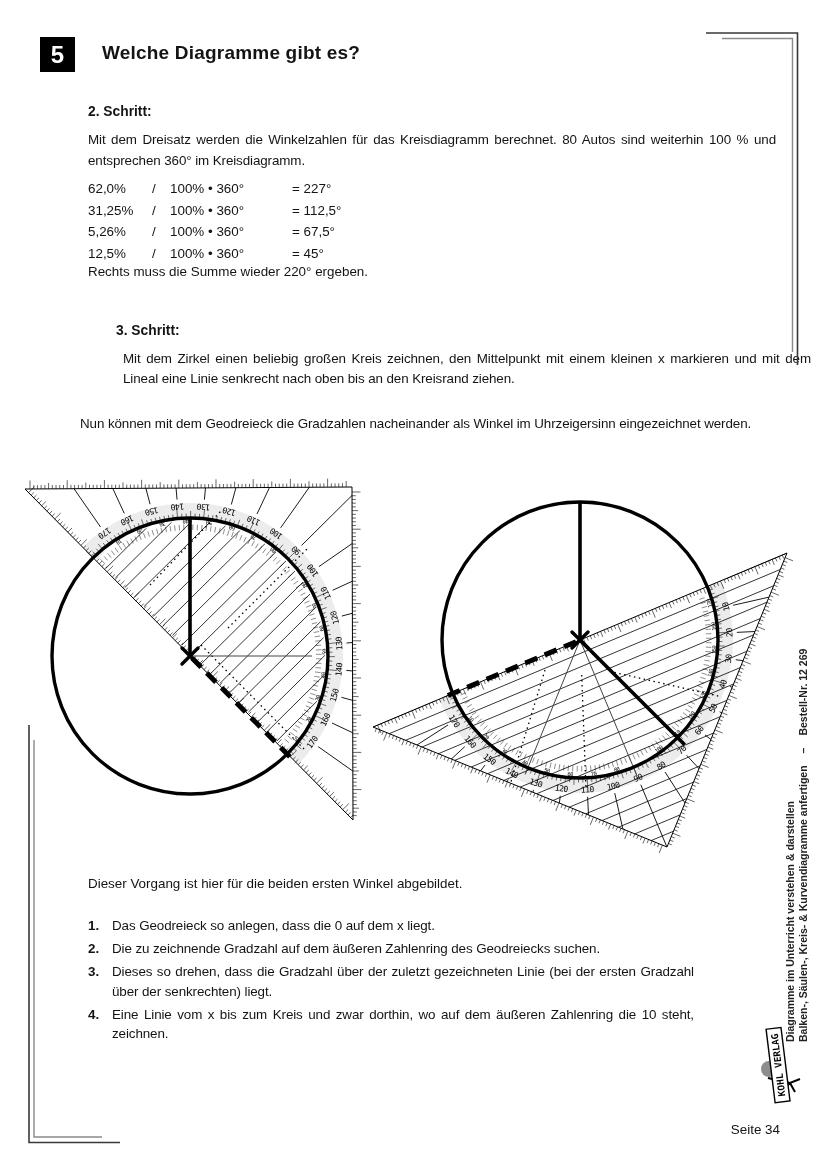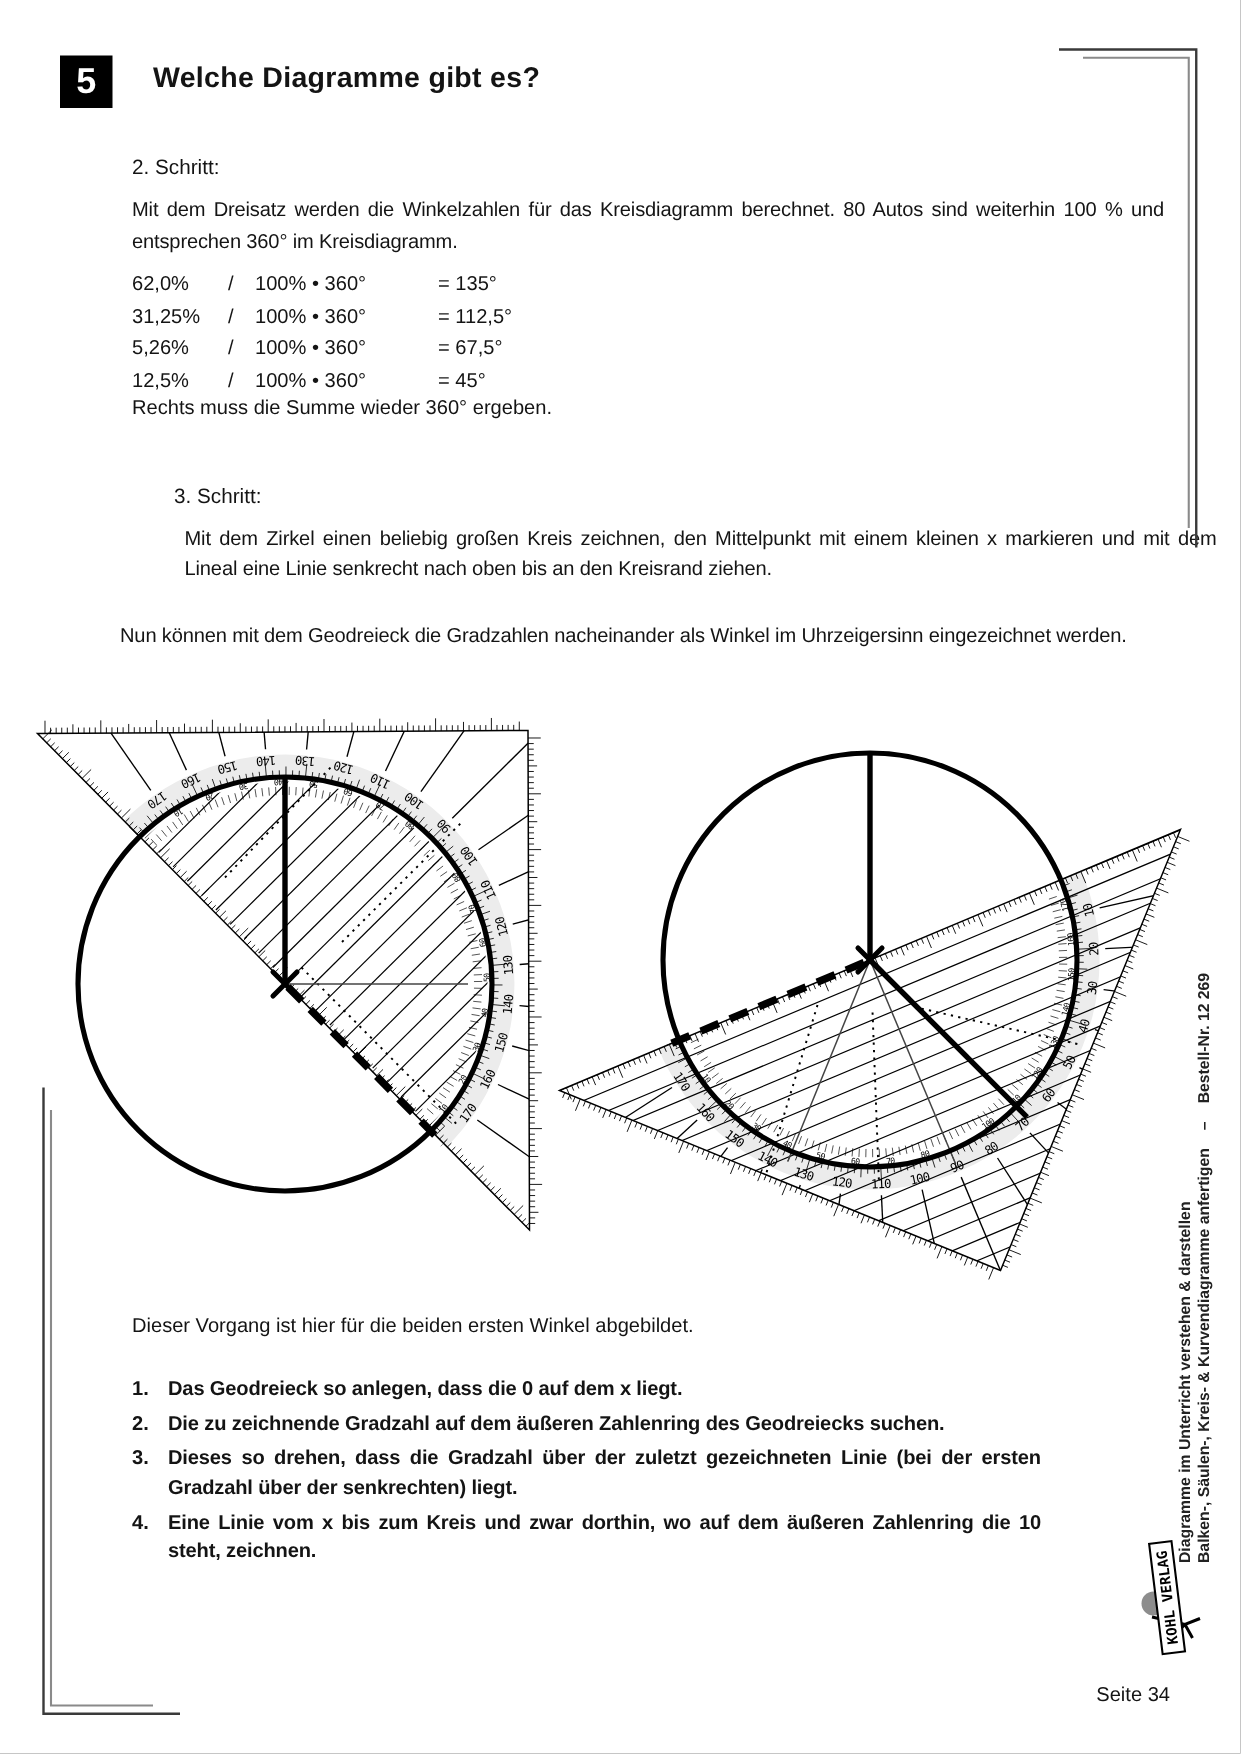--- a/index.html
+++ b/index.html
@@ -3,31 +3,31 @@
 <meta charset="utf-8">
 <style>
   html,body{margin:0;padding:0;background:#9a9a9a;}
   .page{position:relative;width:827px;height:1169px;background:#ffffff;overflow:hidden;
         font-family:"Liberation Sans",sans-serif;color:#141414;}
   .abs{position:absolute;}
   .badge{left:40px;top:37px;width:35px;height:35px;background:#000;color:#fff;
          display:flex;align-items:center;justify-content:center;
          font-size:24px;font-weight:bold;}
   .title{left:88px;top:42px;font-size:19px;font-weight:bold;letter-spacing:0.2px;margin-left:14px;}
-  .h-step{font-size:13.8px;font-weight:normal;}
+  .h-step{font-size:13.8px;font-weight:bold;}
   .para{font-size:13.4px;line-height:21px;text-align:justify;letter-spacing:-0.1px;}
   .para3{font-size:13.4px;line-height:19.5px;text-align:justify;letter-spacing:-0.1px;}
   .calc{left:88px;top:181px;font-size:13.4px;}
   .calc-row{display:grid;grid-template-columns:64px 18px 122px auto;height:21.5px;align-items:baseline;}
   .note{left:88px;top:264px;font-size:13.4px;}
   .caption{left:88px;top:876px;font-size:13.4px;}
   .ilist{left:88px;top:916px;width:606px;font-size:13.4px;line-height:19.5px;}
   .ilist-item{display:flex;margin-bottom:3.5px;}
   .inum{width:24px;font-weight:bold;flex:0 0 24px;}
-  .itext{flex:1;text-align:justify;letter-spacing:-0.1px;font-weight:bold;}
+  .itext{flex:1;text-align:justify;letter-spacing:-0.1px;}
   .footer{left:0;top:1122px;width:780px;text-align:right;font-size:13.4px;}
   .sidebar{left:784px;top:1042px;transform:rotate(-90deg);transform-origin:0 0;
            white-space:nowrap;font-size:10.5px;font-weight:bold;line-height:13px;color:#222;}
   .sidebar .sep{margin:0 12px;}
   svg{position:absolute;left:0;top:0;}
   svg text{font-family:"DejaVu Sans Mono",monospace;}
 </style>
 </head>
 <body>
 
@@ -39,42 +39,42 @@
   <div class="abs title">Welche Diagramme gibt es?</div>
 
   <div class="abs h-step" style="left:88px;top:104px;">2. Schritt:</div>
   <div class="abs para" style="left:88px;top:129px;width:688px;">Mit dem Dreisatz werden die Winkelzahlen für das Kreisdiagramm berechnet. 80 Autos sind weiterhin 100 % und entsprechen 360° im Kreisdiagramm.</div>
 
   <div class="abs calc">
     <div class="calc-row">
       <span>62,0%</span>
       <span>/</span>
       <span>100% • 360°</span>
-      <span>= 135°</span>
+      <span>= 227°</span>
     </div>
     <div class="calc-row">
       <span>31,25%</span>
       <span>/</span>
       <span>100% • 360°</span>
       <span>= 112,5°</span>
     </div>
     <div class="calc-row">
       <span>5,26%</span>
       <span>/</span>
       <span>100% • 360°</span>
       <span>= 67,5°</span>
     </div>
     <div class="calc-row">
       <span>12,5%</span>
       <span>/</span>
       <span>100% • 360°</span>
       <span>= 45°</span>
     </div>
   </div>
-  <div class="abs note">Rechts muss die Summe wieder 360° ergeben.</div>
+  <div class="abs note">Rechts muss die Summe wieder 220° ergeben.</div>
 
   <div class="abs h-step" style="left:88px;top:323px;margin-left:28px;">3. Schritt:</div>
   <div class="abs para3" style="left:88px;top:349px;width:688px;margin-left:35px;">Mit dem Zirkel einen beliebig großen Kreis zeichnen, den Mittelpunkt mit einem kleinen x markieren und mit dem Lineal eine Linie senkrecht nach oben bis an den Kreisrand ziehen.</div>
   <div class="abs para3" style="left:80px;top:414px;width:688px;">Nun können mit dem Geodreieck die Gradzahlen nacheinander als Winkel im Uhrzeigersinn eingezeichnet werden.</div>
 
   <svg id="fig-svg" width="827" height="1169" viewBox="0 0 827 1169">
     <defs>
       <clipPath id="clipLtri">
           <polygon points="25,489 352,487 353,820"></polygon>
         </clipPath>

